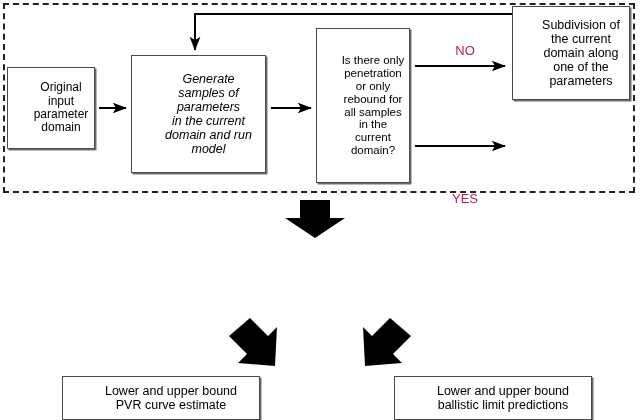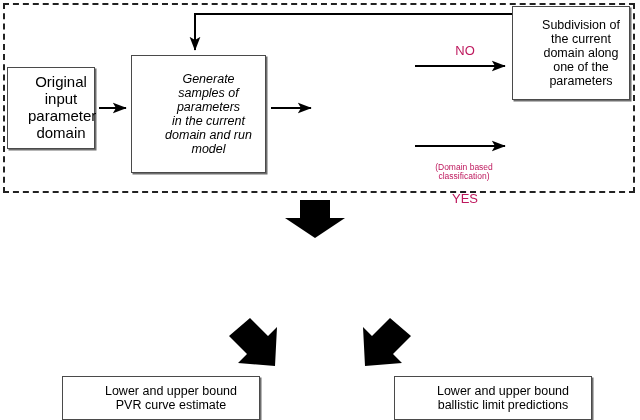--- a/index.html
+++ b/index.html
@@ -98,36 +98,46 @@
 
     <g>
       <polygon points="250,318 268,336 277,327 275,366 238,363 247,354 229,336" fill="#000000"></polygon>
     </g>
 
     <g>
       <polygon points="390,318 372,336 363,327 365,366 402,363 393,354 411,336" fill="#000000"></polygon>
     </g>
   </svg>
 
-  <div class="node shadowed" style="left:7px; top:67px; width:88px; height:82px; font-size:15px;">
+  <div class="node shadowed" style="left:7px; top:67px; width:88px; height:82px; font-size:12px;">
     <span class="node-text">Original
 input
 parameter
 domain</span>
   </div>
 
   <div class="node shadowed" style="left:131px; top:55px; width:135px; height:118px; font-size:12.5px;font-style:italic;">
     <span class="node-text">Generate
 samples of
 parameters
 in the current
 domain and run
 model</span>
   </div>
 
+  <div class="node shadowed" style="left:316px; top:28px; width:94px; height:155px; font-size:11.5px;">
+    <span class="node-text">Is there only
+penetration
+or only
+rebound for
+all samples
+in the
+current
+domain?</span>
+  </div>
 
   <div class="node shadowed" style="left:512px; top:6px; width:118px; height:94px; font-size:12.5px;">
     <span class="node-text">Subdivision of
 the current
 domain along
 one of the
 parameters</span>
   </div>
 
 
@@ -139,16 +149,14 @@
 
   <div class="node shadowed" style="left:394px; top:376px; width:198px; height:44px; font-size:12.5px;">
     <span class="node-text">Lower and upper bound
 ballistic limit predictions</span>
   </div>
 
   <div class="edge-label" style="left:437px; top:44px; width:56px; font-size:13px;">NO</div>
 
   <div class="edge-label" style="left:437px; top:148px; width:56px; font-size:13px;margin-top:44px;">YES</div>
 
-  <div class="edge-label" style="left:414px; top:163px; width:100px; font-size:8.5px;">(Domain based
-classification)</div>
 
 </div>
 
 </body></html>

